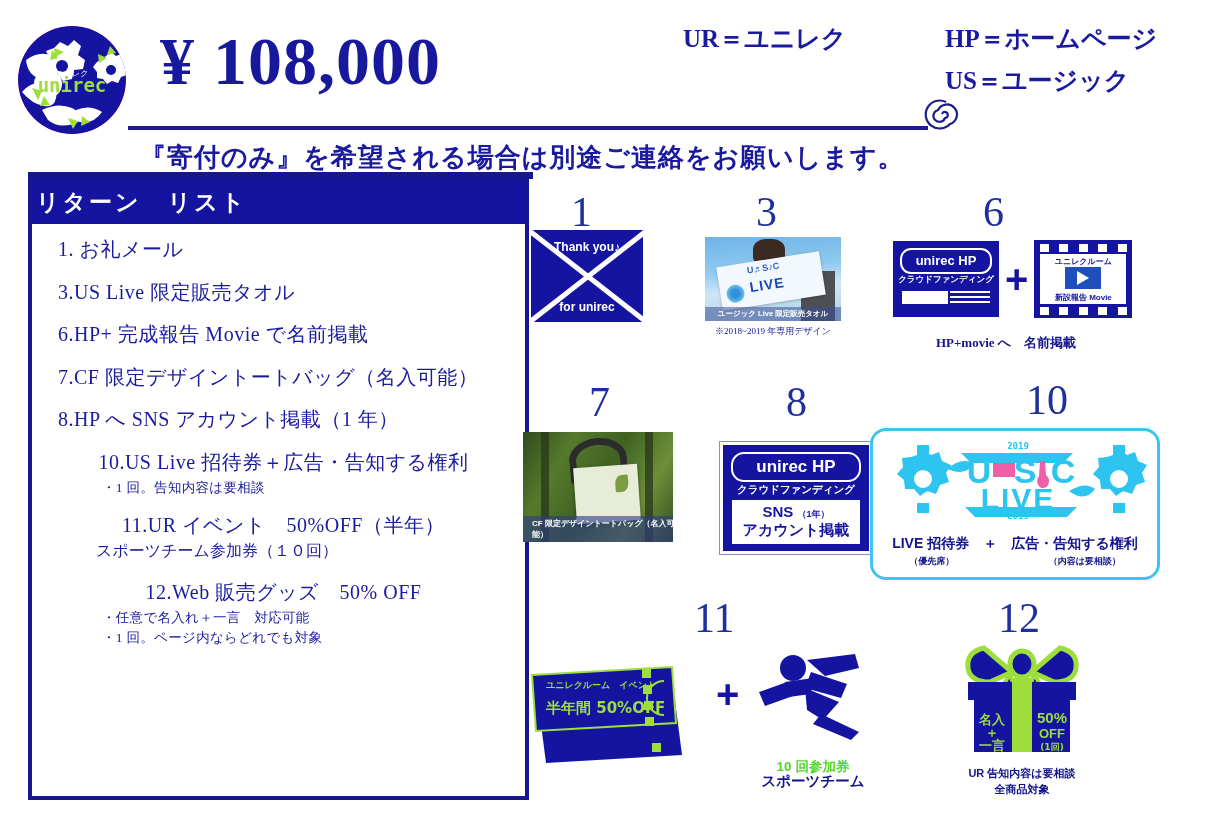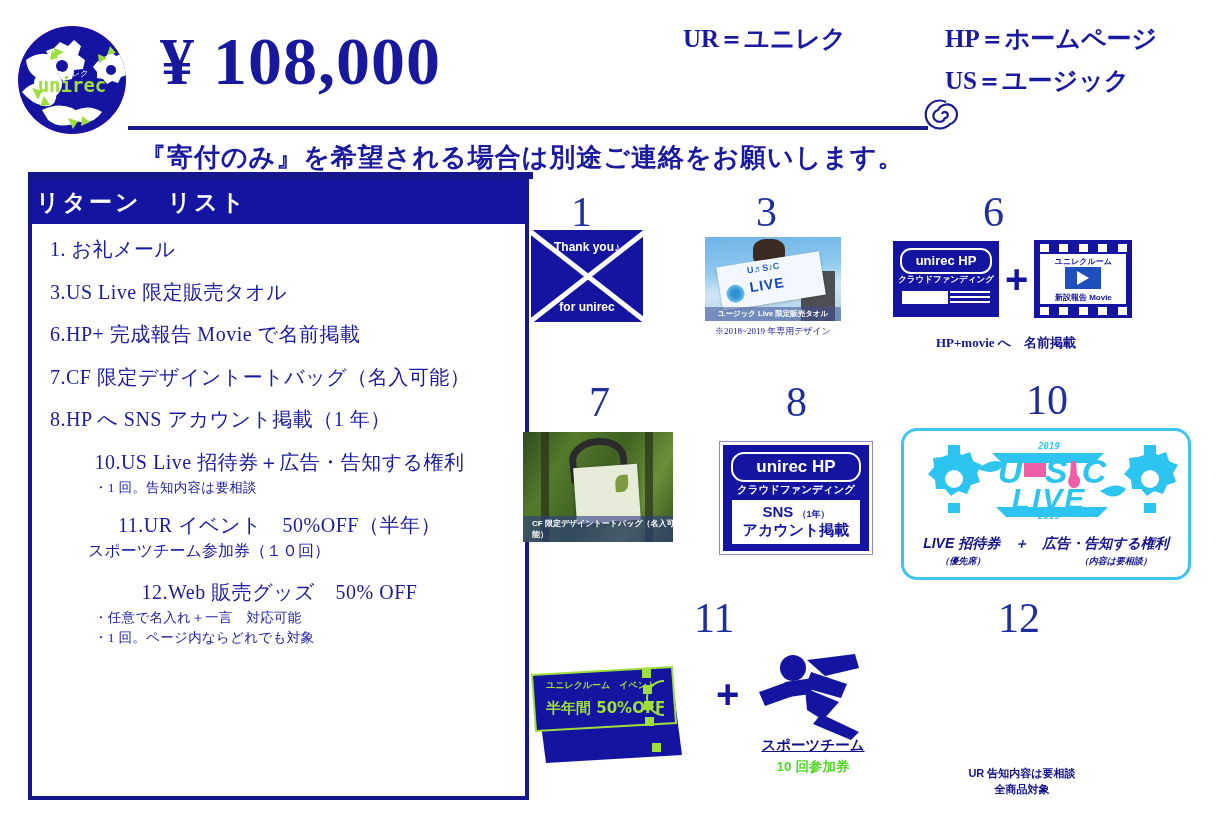--- a/index.html
+++ b/index.html
@@ -28,21 +28,21 @@
   .subtitle{position:absolute;left:140px;top:140px;font-size:26px;font-weight:bold;
             letter-spacing:1px;white-space:nowrap;color:#1a1a9e;}
   .hr-sub{position:absolute;left:28px;top:172px;width:505px;height:7px;background:#16168f;}
 
   
   .panel{position:absolute;left:28px;top:176px;width:501px;height:624px;
          border:4px solid #16168f;background:#fff;box-sizing:border-box;}
   .panel-head{height:44px;background:#1414a0;color:#fff;font-size:23px;font-weight:bold;
               letter-spacing:3px;display:flex;align-items:center;padding-left:4px;
               box-sizing:border-box;}
-  .panel-body{padding:14px 16px 0 18px;}
+  .panel-body{padding:14px 16px 0 26px;}
   .ritem{font-size:20px;color:#1a1a9e;margin:0 0 19px 0;letter-spacing:0.5px;
          line-height:1.18;white-space:nowrap;font-weight:500;}
   .ritem.tight{margin-bottom:4px;text-align:center;}
   .rsub{font-size:13.5px;color:#1a1a9e;margin:0 0 2px 44px;letter-spacing:0.3px;
         white-space:nowrap;}
   .rsub.last{margin-bottom:17px;}
   .rcont{font-size:16px;color:#1a1a9e;margin:0 0 19px 38px;white-space:nowrap;}
 
   
   .num{position:absolute;font-size:42px;color:#1f2f9c;
@@ -306,21 +306,21 @@
         <div class="l1">
           <span>SNS</span>
           <small>（1年）</small>
         </div>
         <div class="l2">アカウント掲載</div>
       </div>
     </div>
   </div>
 
   <div class="num" style="left:1026px;top:376px;">10</div>
-  <div class="cell" style="left:901px;top:428px;font-style:italic;">
+  <div class="cell" style="left:870px;top:428px;">
     <div class="livecard">
       <svg class="logo2" viewBox="0 0 290 92">
         <g fill="#2dc4f0">
           <path d="M44 18 l7 -5 l7 5 l8 -3 l3 9 l9 4 l-5 8 l3 9 l-9 3 l-4 9 l-9 -3 l-7 5 l-6 -7 l-9 0 l-1 -9 l-7 -6 l6 -7 l-1 -9 l9 -1z"></path>
           <circle cx="50" cy="42" r="11" fill="#ffffff"></circle>
           <circle cx="50" cy="42" r="11" fill="none" stroke="#2dc4f0" stroke-width="4"></circle>
           <rect x="44" y="8" width="12" height="10"></rect>
             <rect x="44" y="66" width="12" height="10"></rect>
           <path d="M240 18 l7 -5 l7 5 l8 -3 l3 9 l9 4 l-5 8 l3 9 l-9 3 l-4 9 l-9 -3 l-7 5 l-6 -7 l-9 0 l-1 -9 l-7 -6 l6 -7 l-1 -9 l9 -1z"></path>
           <circle cx="246" cy="42" r="11" fill="#ffffff"></circle>
@@ -371,20 +371,38 @@
         <circle cx="38" cy="20" r="13"></circle>
         <path d="M52 12 L100 6 L104 20 L70 28 Z"></path>
         <path d="M56 24 L92 36 L86 50 L50 40 Z"></path>
         <path d="M50 40 L84 54 L68 72 L52 62 Z"></path>
         <path d="M66 66 L104 84 L96 92 L58 76 Z"></path>
         <path d="M30 34 L58 30 L56 46 L26 50 Z"></path>
         <path d="M4 44 L32 34 L38 48 L10 58 Z"></path>
       </g>
     </svg>
   </div>
-  <div class="runner-cap1" style="position:absolute;left:748px;top:736px;width:130px;text-decoration:underline;">スポーツチーム</div>
+  <div class="runner-cap1" style="position:absolute;left:748px;top:772px;width:130px;">スポーツチーム</div>
   <div class="runner-cap2" style="position:absolute;left:748px;top:758px;width:130px;">10 回参加券</div>
 
   <div class="num" style="left:998px;top:594px;">12</div>
+  <div class="cell" style="left:958px;top:640px;">
+    <svg width="128" height="120" viewBox="0 0 128 120">
+      <path d="M26 8 q-18 4 -16 20 q2 14 22 14 l22 -10 z" fill="#1414a0" stroke="#9ede3c" stroke-width="5"></path>
+      <path d="M102 8 q18 4 16 20 q-2 14 -22 14 l-22 -10 z" fill="#1414a0" stroke="#9ede3c" stroke-width="5"></path>
+      <ellipse cx="64" cy="24" rx="12" ry="13" fill="#1414a0" stroke="#9ede3c" stroke-width="5"></ellipse>
+      <path d="M52 34 q-12 20 -18 30 l28 0 z" fill="#1414a0" stroke="#9ede3c" stroke-width="4"></path>
+      <path d="M76 34 q12 20 18 30 l-28 0 z" fill="#1414a0" stroke="#9ede3c" stroke-width="4"></path>
+      <rect x="10" y="42" width="108" height="18" fill="#1414a0"></rect>
+      <rect x="16" y="60" width="96" height="52" fill="#1414a0"></rect>
+      <rect x="54" y="38" width="20" height="74" fill="#9ede3c"></rect>
+      <text x="34" y="84" font-family="DejaVu Sans, sans-serif" font-size="13" fill="#9ede3c" font-weight="bold" text-anchor="middle">名入</text>
+      <text x="34" y="97" font-family="DejaVu Sans, sans-serif" font-size="13" fill="#9ede3c" font-weight="bold" text-anchor="middle">＋</text>
+      <text x="34" y="110" font-family="DejaVu Sans, sans-serif" font-size="13" fill="#9ede3c" font-weight="bold" text-anchor="middle">一言</text>
+      <text x="94" y="83" font-family="Liberation Sans, sans-serif" font-size="15" fill="#9ede3c" font-weight="bold" text-anchor="middle">50%</text>
+      <text x="94" y="98" font-family="Liberation Sans, sans-serif" font-size="13" fill="#9ede3c" font-weight="bold" text-anchor="middle">OFF</text>
+      <text x="94" y="110" font-family="DejaVu Sans, sans-serif" font-size="9" fill="#9ede3c" font-weight="bold" text-anchor="middle">(1回)</text>
+    </svg>
+  </div>
   <div class="giftcap1" style="position:absolute;left:938px;top:766px;width:168px;">UR 告知内容は要相談</div>
   <div class="giftcap2" style="position:absolute;left:938px;top:782px;width:168px;">全商品対象</div>
 
 </div>
 
 </body></html>

